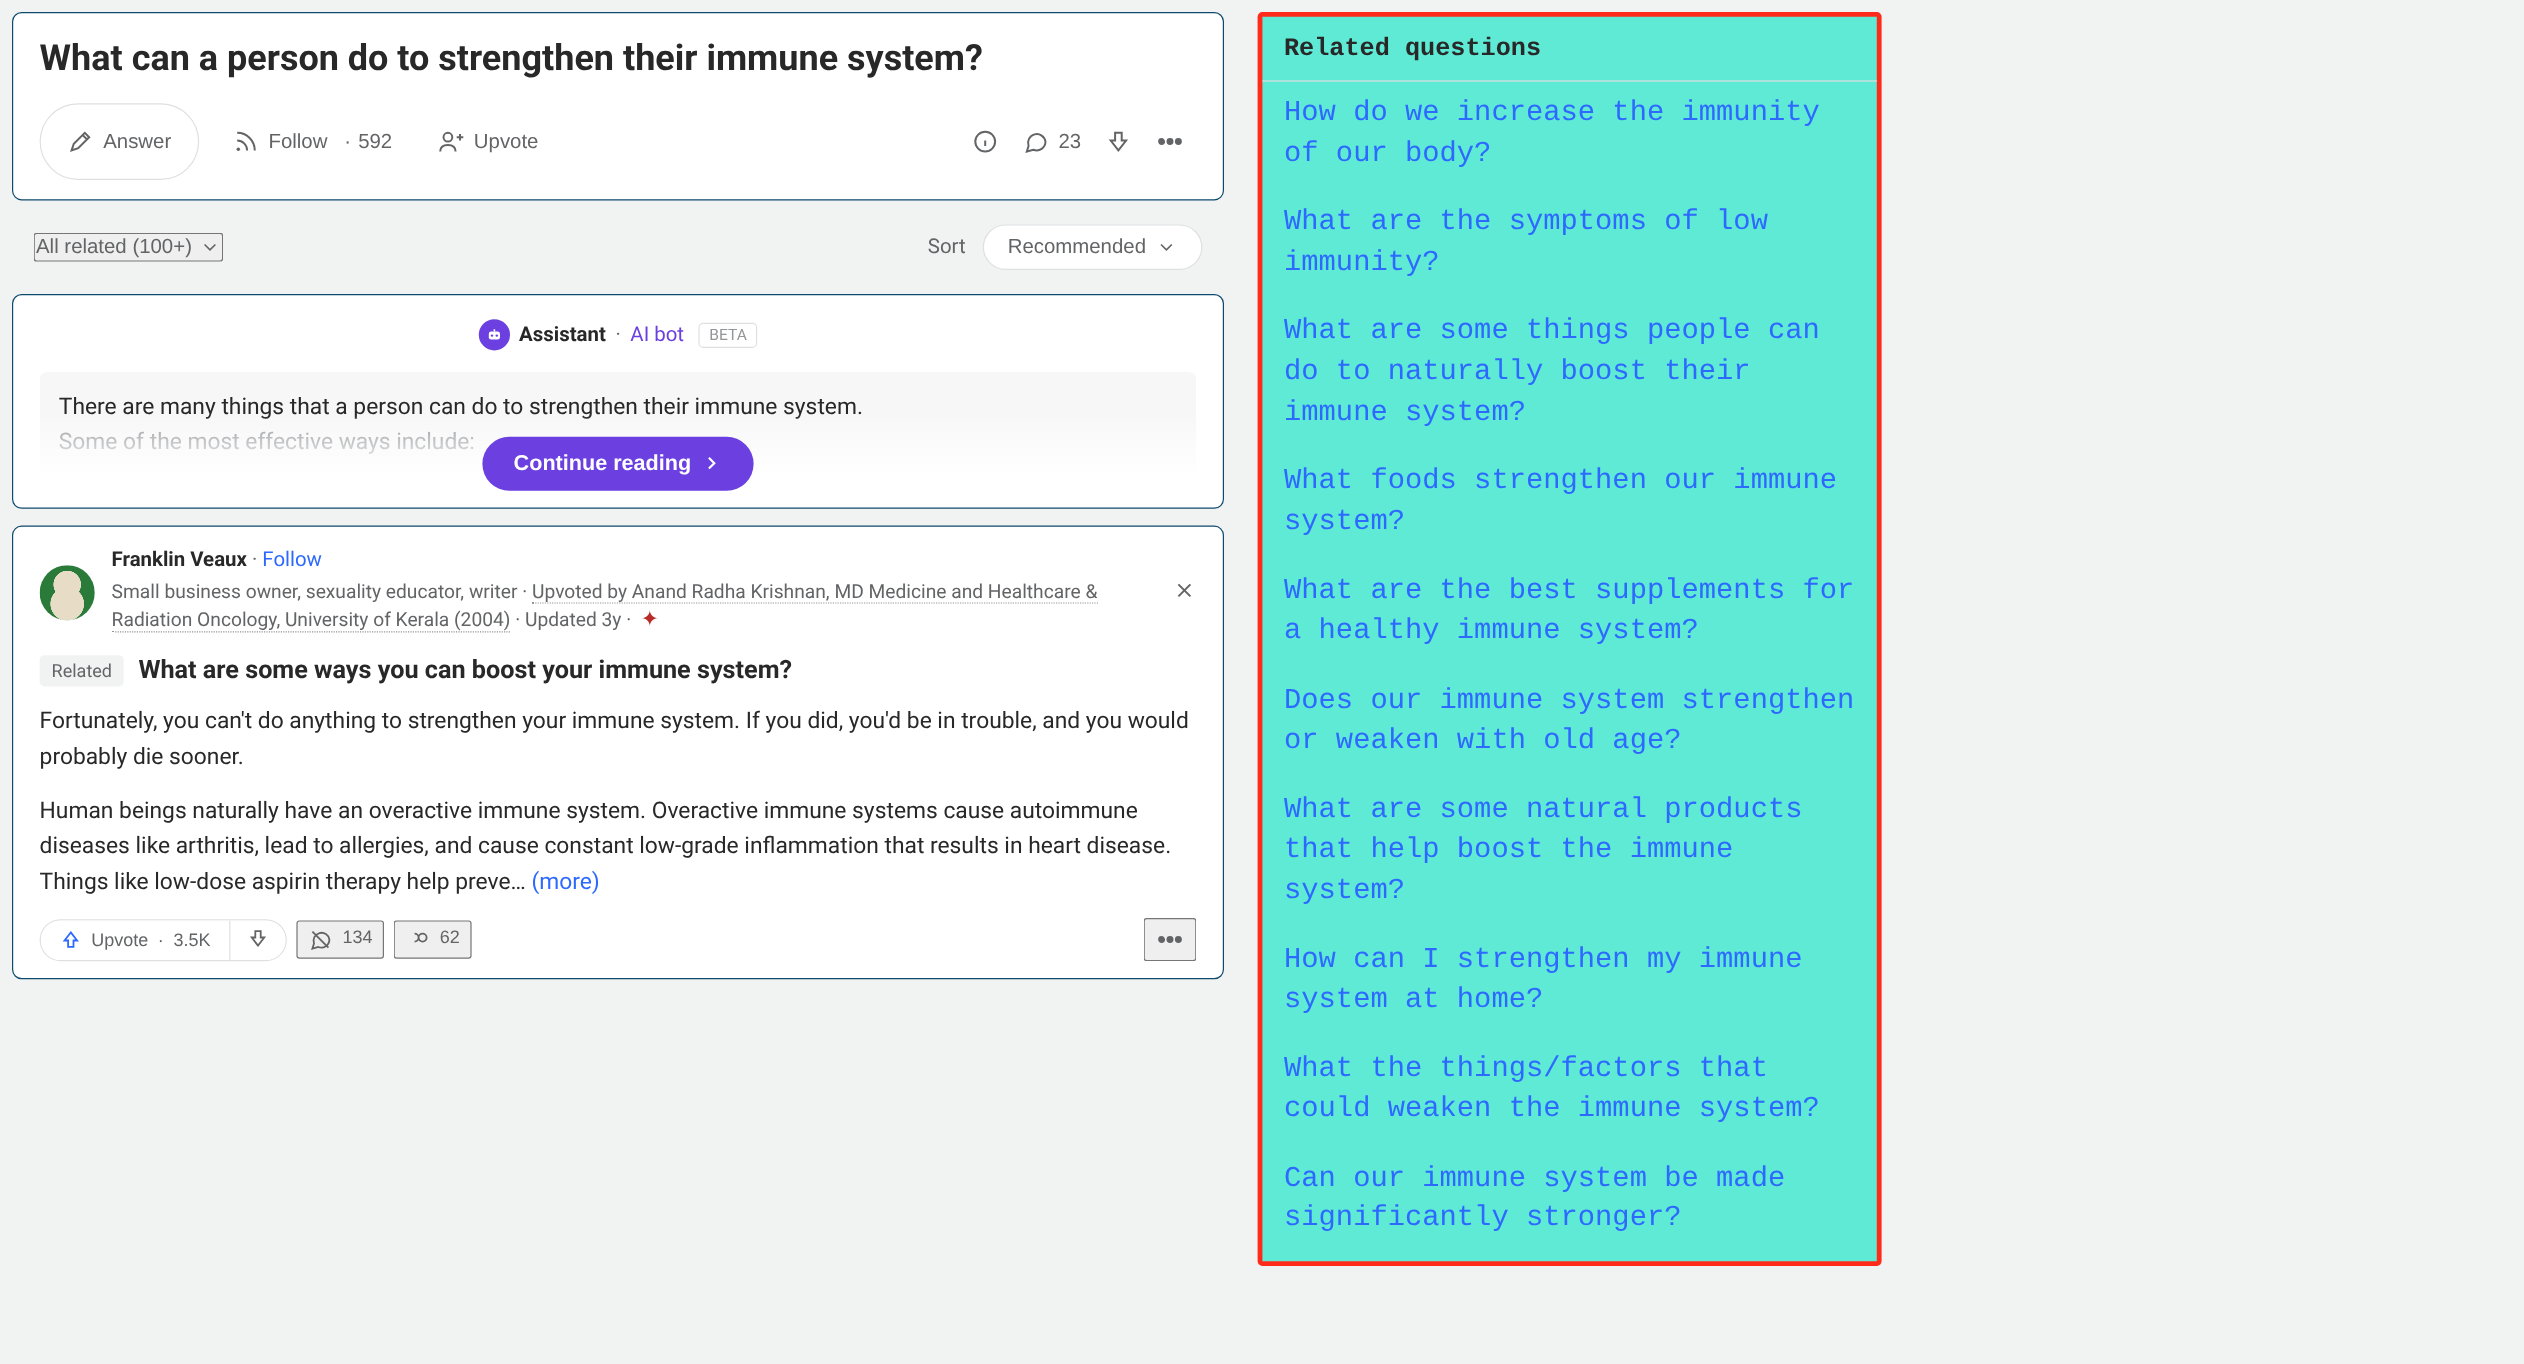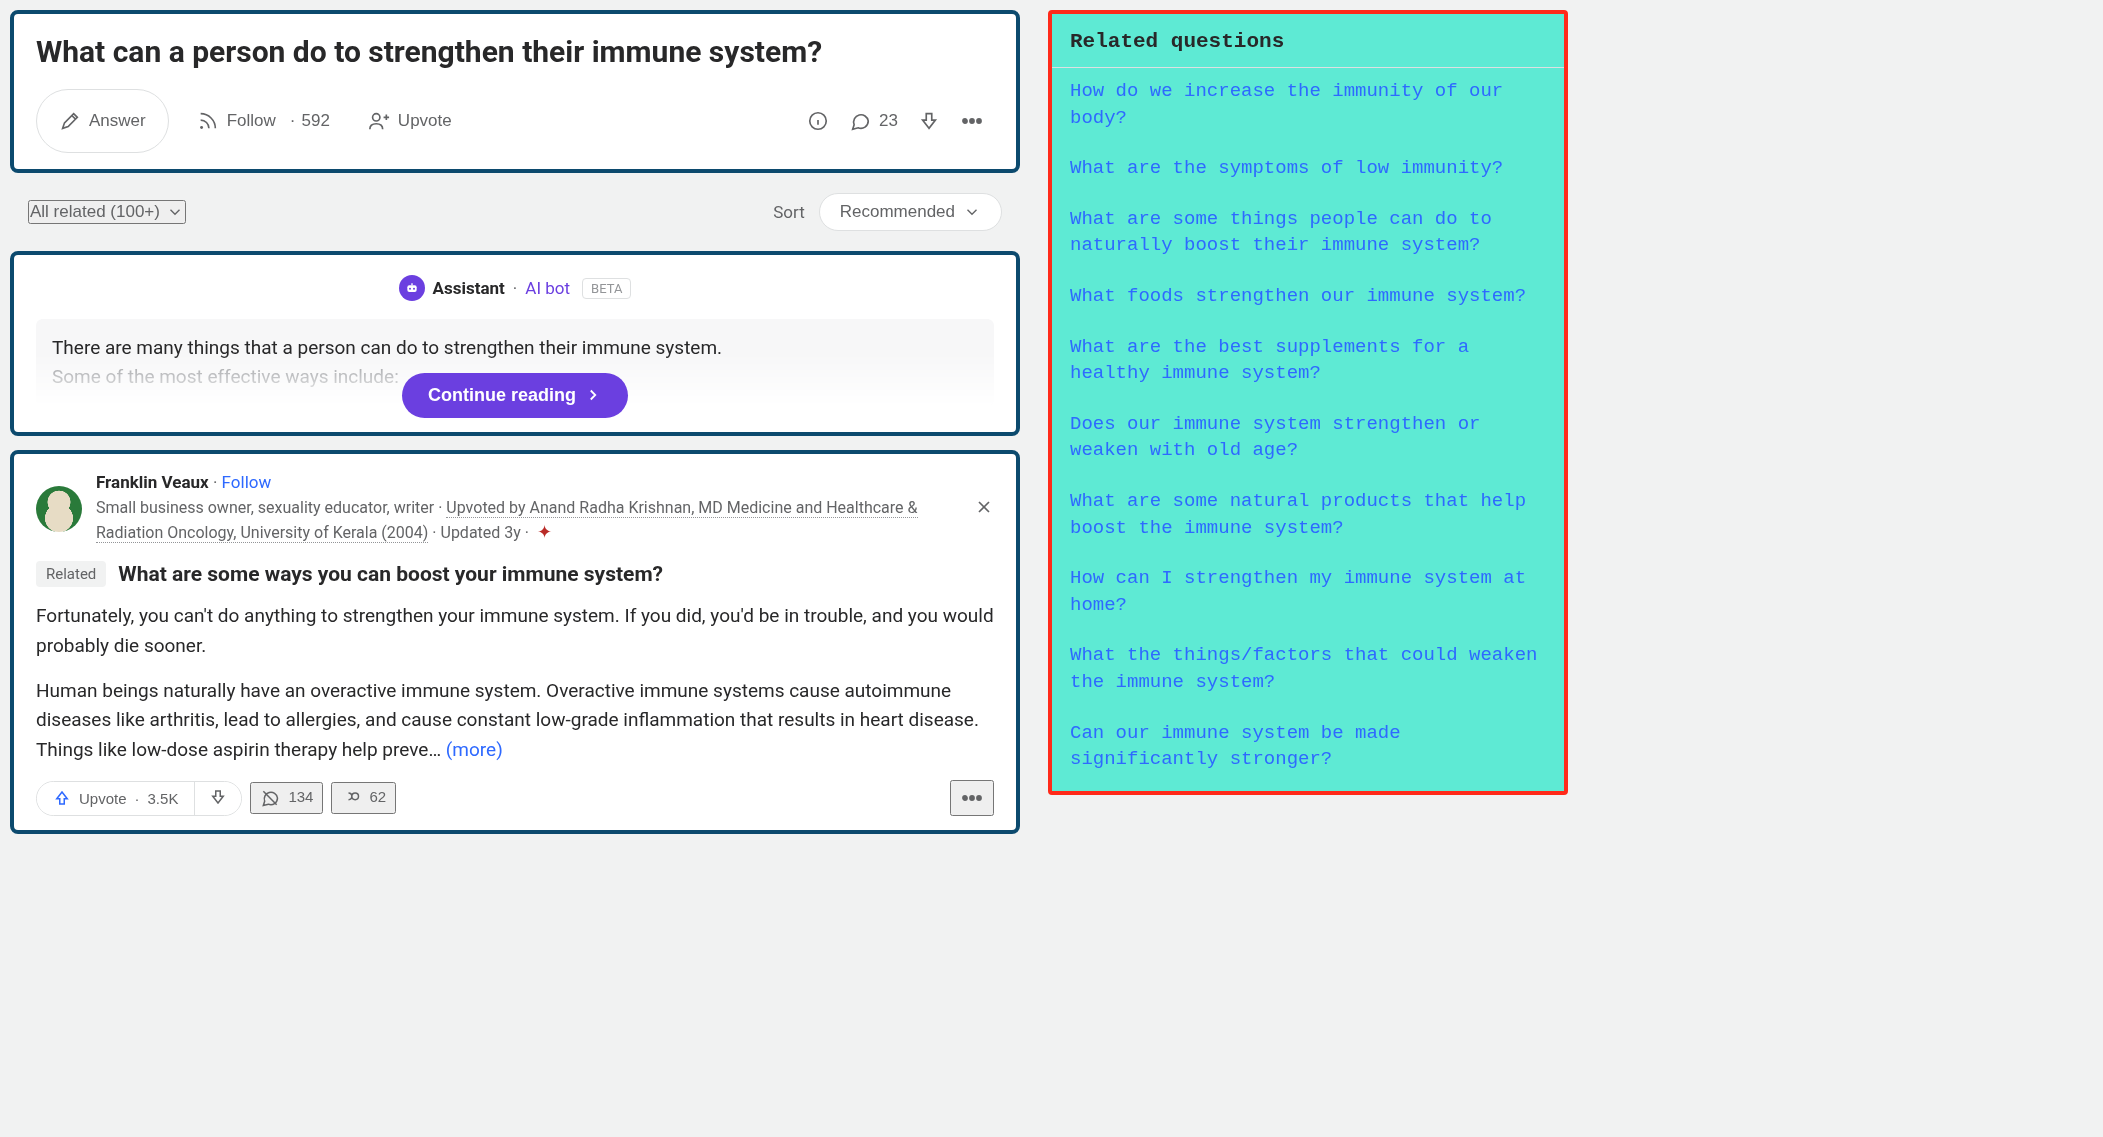--- a/index.html
+++ b/index.html
@@ -12,21 +12,21 @@
   }
   .layout {
     display: flex;
     gap: 28px;
     max-width: 1620px;
   }
   .main-col { flex: 0 0 1010px; display: flex; flex-direction: column; gap: 14px; }
   .side-col { flex: 0 0 520px; }
   .card {
     background: #fff;
-    border: 4px solid #0c4a6e;
+    border: 1px solid #0c4a6e;
     border-radius: 8px;
   }
   
   .q-card { padding: 18px 22px 16px; }
   .q-title { font-size: 30px; font-weight: 700; color: #282829; line-height: 1.3; }
   .q-actions {
     display: flex; align-items: center; margin-top: 18px;
   }
   .pill-btn {
     display: inline-flex; align-items: center; gap: 8px;
@@ -126,21 +126,21 @@
   }
   .downvote-btn svg { width:18px;height:18px;stroke:#636466;fill:none;stroke-width:2; }
   .foot-item { display:inline-flex;align-items:flex-start;gap:8px;color:#636466;font-size:15px;padding:4px 8px;cursor:pointer; }
   .foot-item svg { width:20px;height:20px;stroke:#636466;fill:none;stroke-width:1.8; }
   
   .side-card {
     background:#5eead4; border:4px solid #ff2a1a; border-radius:4px;font-family:Liberation Mono, monospace;
   }
   .side-title { font-size:21px; font-weight:700; padding:16px 18px 14px; border-bottom:1px solid #dee0e1; color:#282829;}
   .side-list { padding: 10px 18px 18px; display:flex; flex-direction:column; gap:24px; }
-  .side-link { color:#2e69ff; font-size:19px; line-height:1.4; text-decoration:none; cursor:pointer; }
+  .side-link { color:#2e69ff; font-size:24px; line-height:1.4; text-decoration:none; cursor:pointer; }
   .dots-btn svg { width:24px;height:24px;fill:#636466; }
 </style>
 </head>
 <body>
 
 <div class="layout">
   <div class="main-col">
 
     <div class="card q-card">
       <h1 class="q-title">What can a person do to strengthen their immune system?</h1>

